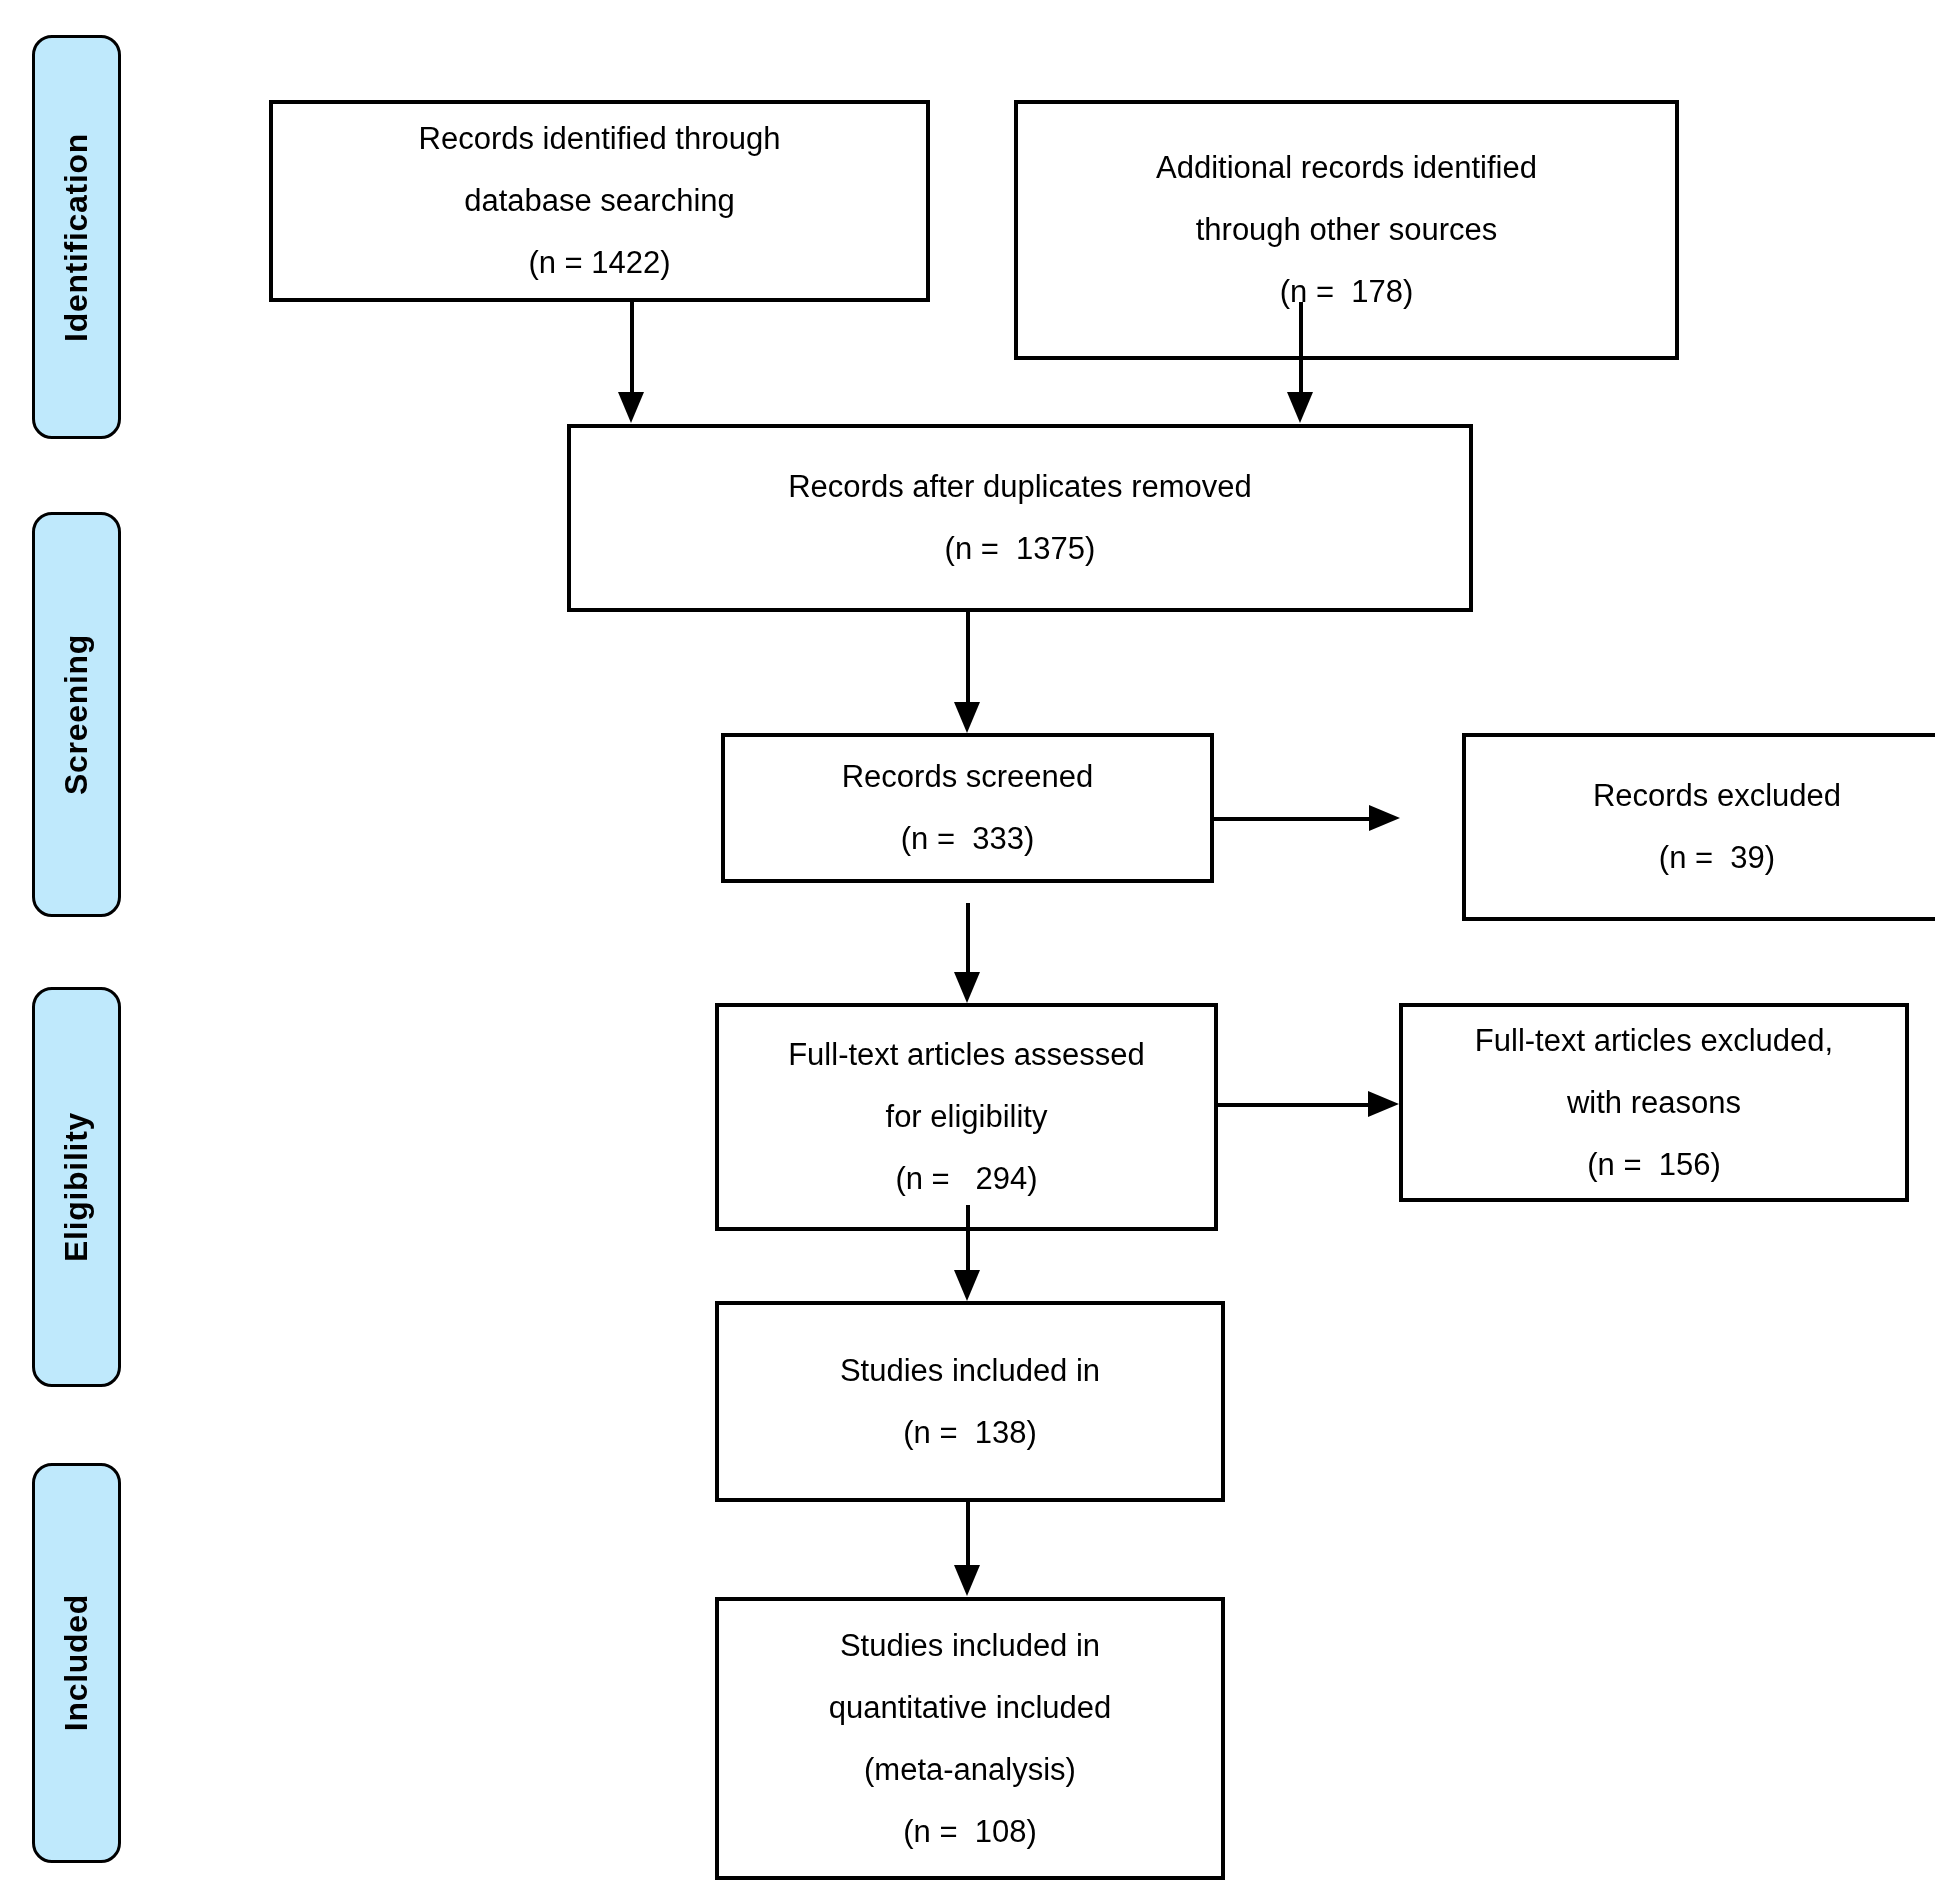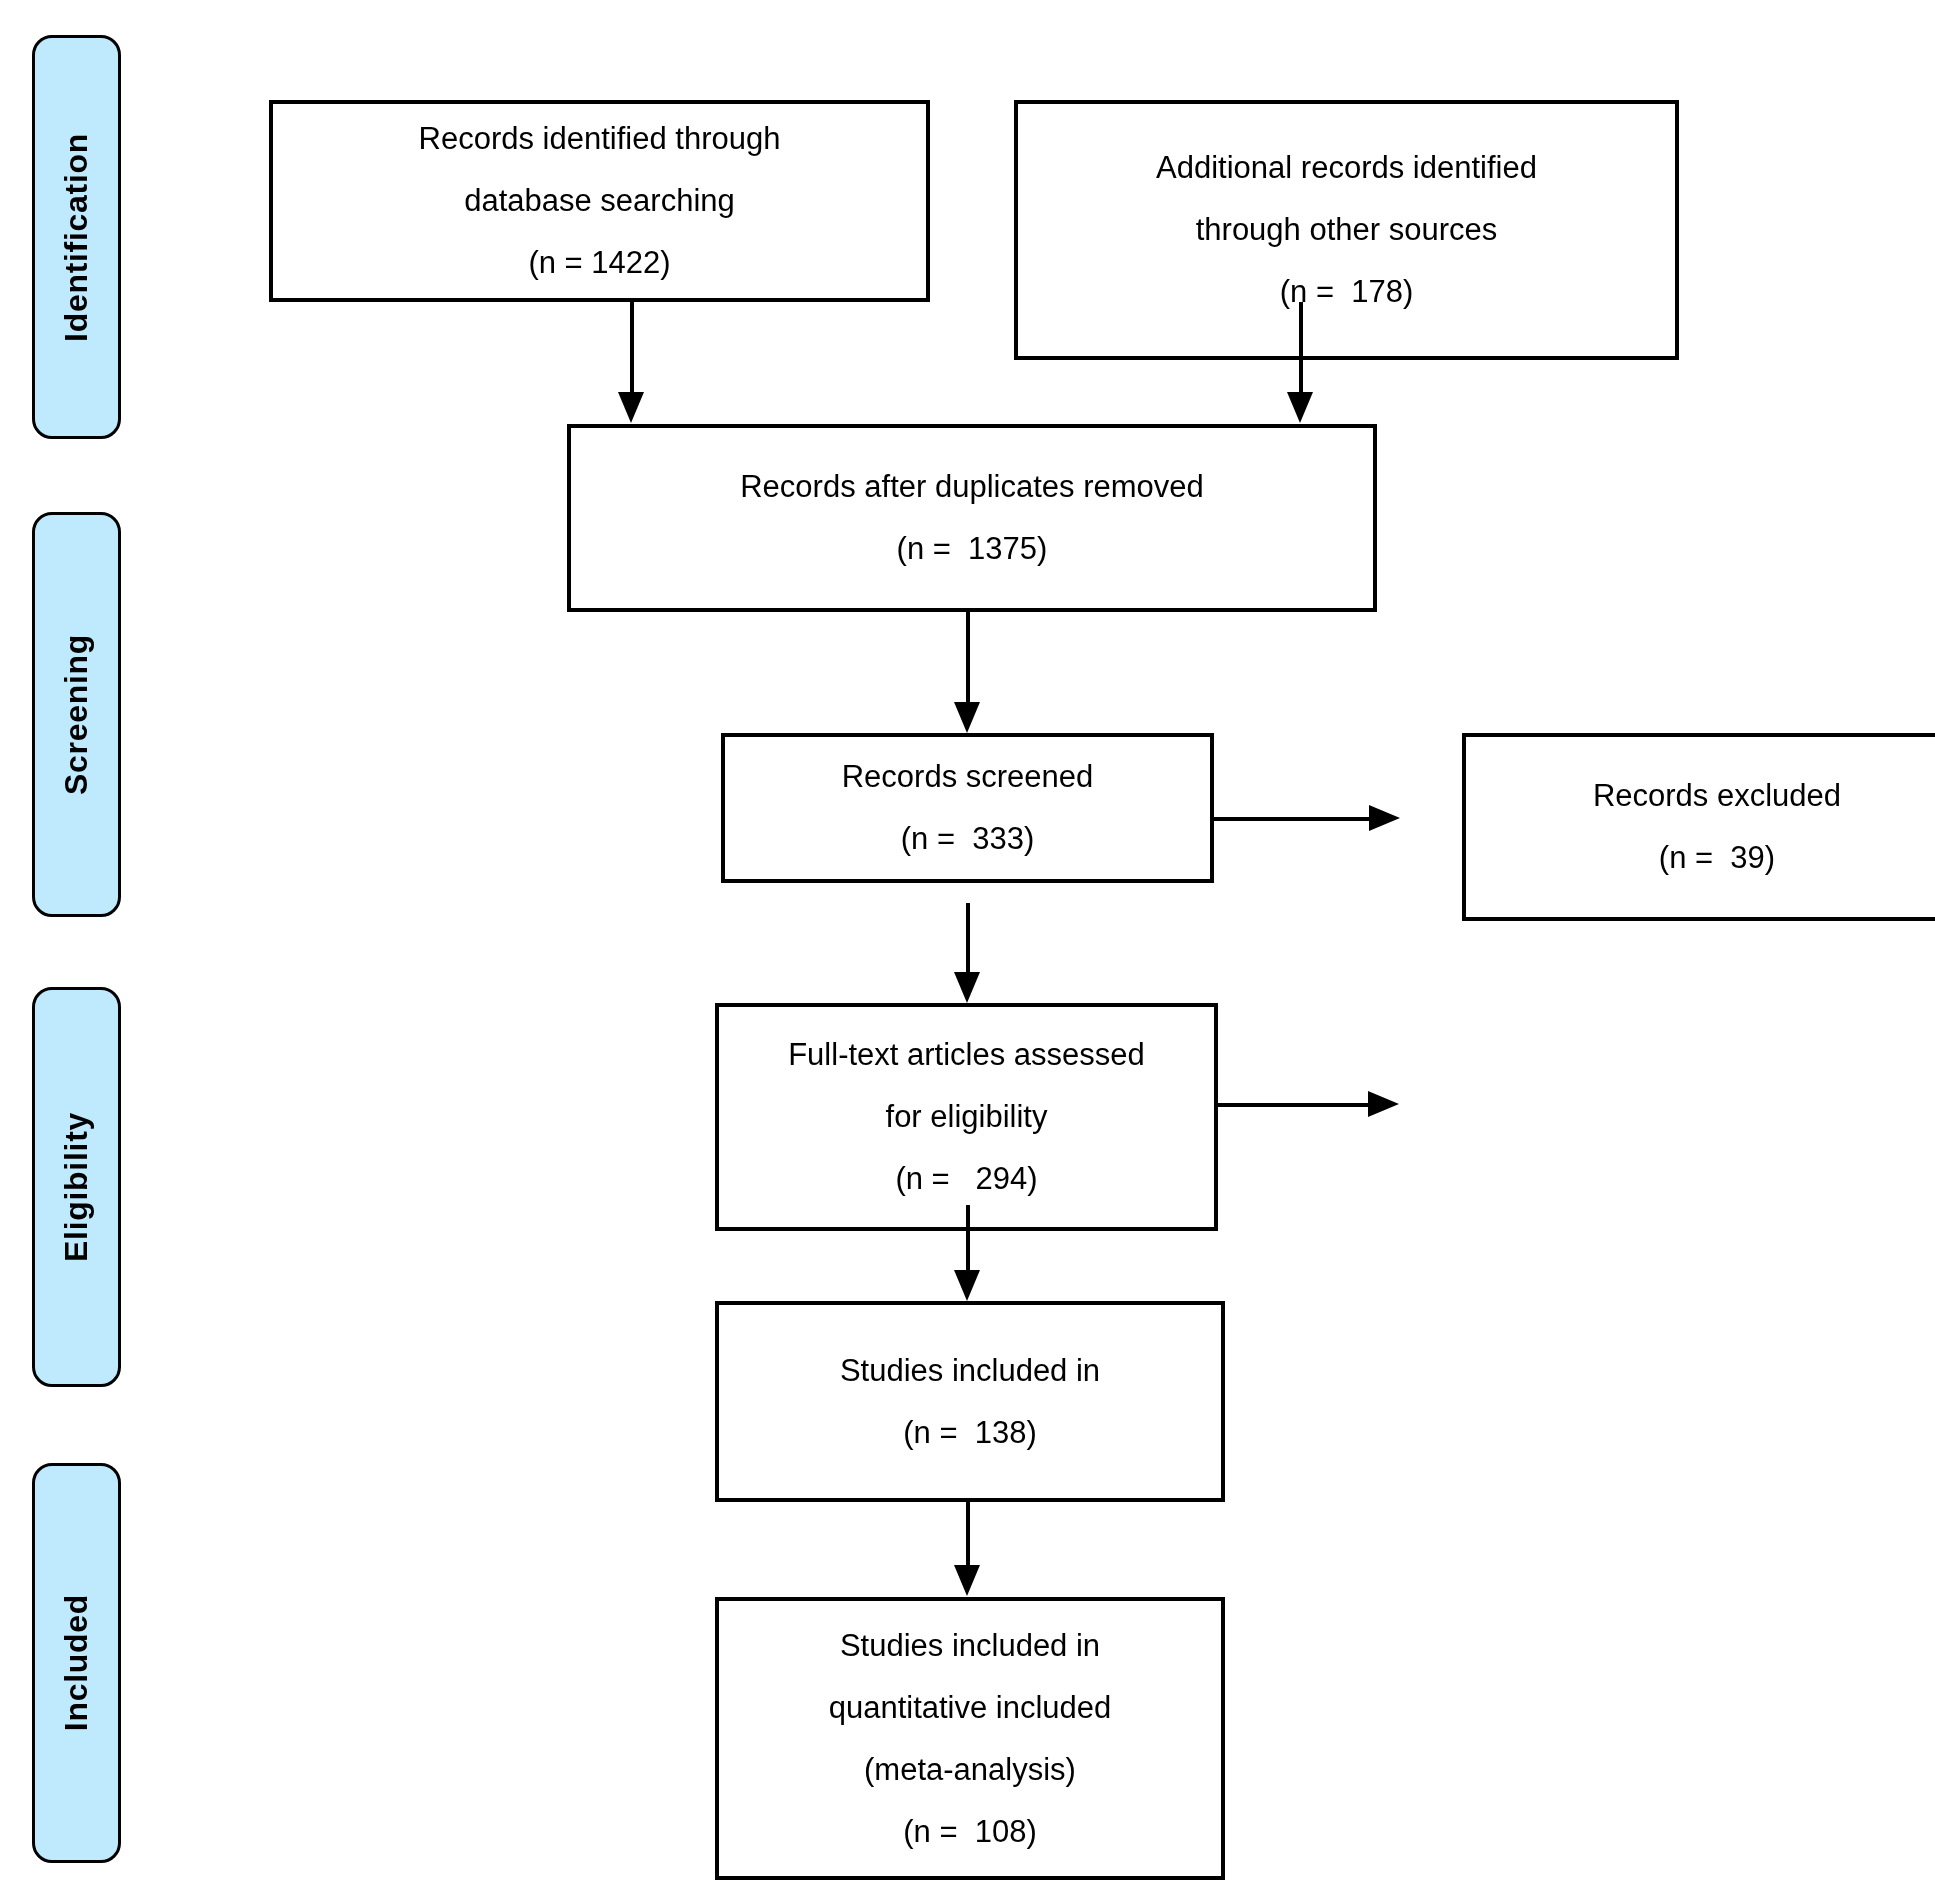--- a/index.html
+++ b/index.html
@@ -105,38 +105,43 @@
     <div class="line">Records identified through</div>
     <div class="line">database searching</div>
     <div class="line">(n = 1422)</div>
   </div>
   <div class="fbox" style="left:1014px; top:100px; width:665px; height:260px;">
     <div class="line">Additional records identified</div>
     <div class="line">through other sources</div>
     <div class="line">(n =  178)</div>
   </div>
 
-  <div class="fbox" style="left:567px; top:424px; width:810px; height:188px;">
+  <div class="fbox" style="left:567px; top:424px; width:906px; height:188px;">
     <div class="line">Records after duplicates removed</div>
     <div class="line">(n =  1375)</div>
   </div>
 
   <div class="fbox" style="left:721px; top:733px; width:493px; height:150px;">
     <div class="line">Records screened</div>
     <div class="line">(n =  333)</div>
   </div>
   <div class="fbox" style="left:1462px; top:733px; width:510px; height:188px;">
     <div class="line">Records excluded</div>
     <div class="line">(n =  39)</div>
   </div>
 
   <div class="fbox" style="left:715px; top:1003px; width:503px; height:228px;">
     <div class="line">Full-text articles assessed</div>
     <div class="line">for eligibility</div>
     <div class="line">(n =   294)</div>
+  </div>
+  <div class="fbox" style="left:1399px; top:1003px; width:510px; height:199px;">
+    <div class="line">Full-text articles excluded,</div>
+    <div class="line">with reasons</div>
+    <div class="line">(n =  156)</div>
   </div>
 
   <div class="fbox" style="left:715px; top:1301px; width:510px; height:201px;">
     <div class="line">Studies included in</div>
     <div class="line">(n =  138)</div>
   </div>
 
   <div class="fbox" style="left:715px; top:1597px; width:510px; height:283px;">
     <div class="line">Studies included in</div>
     <div class="line">quantitative included</div>

